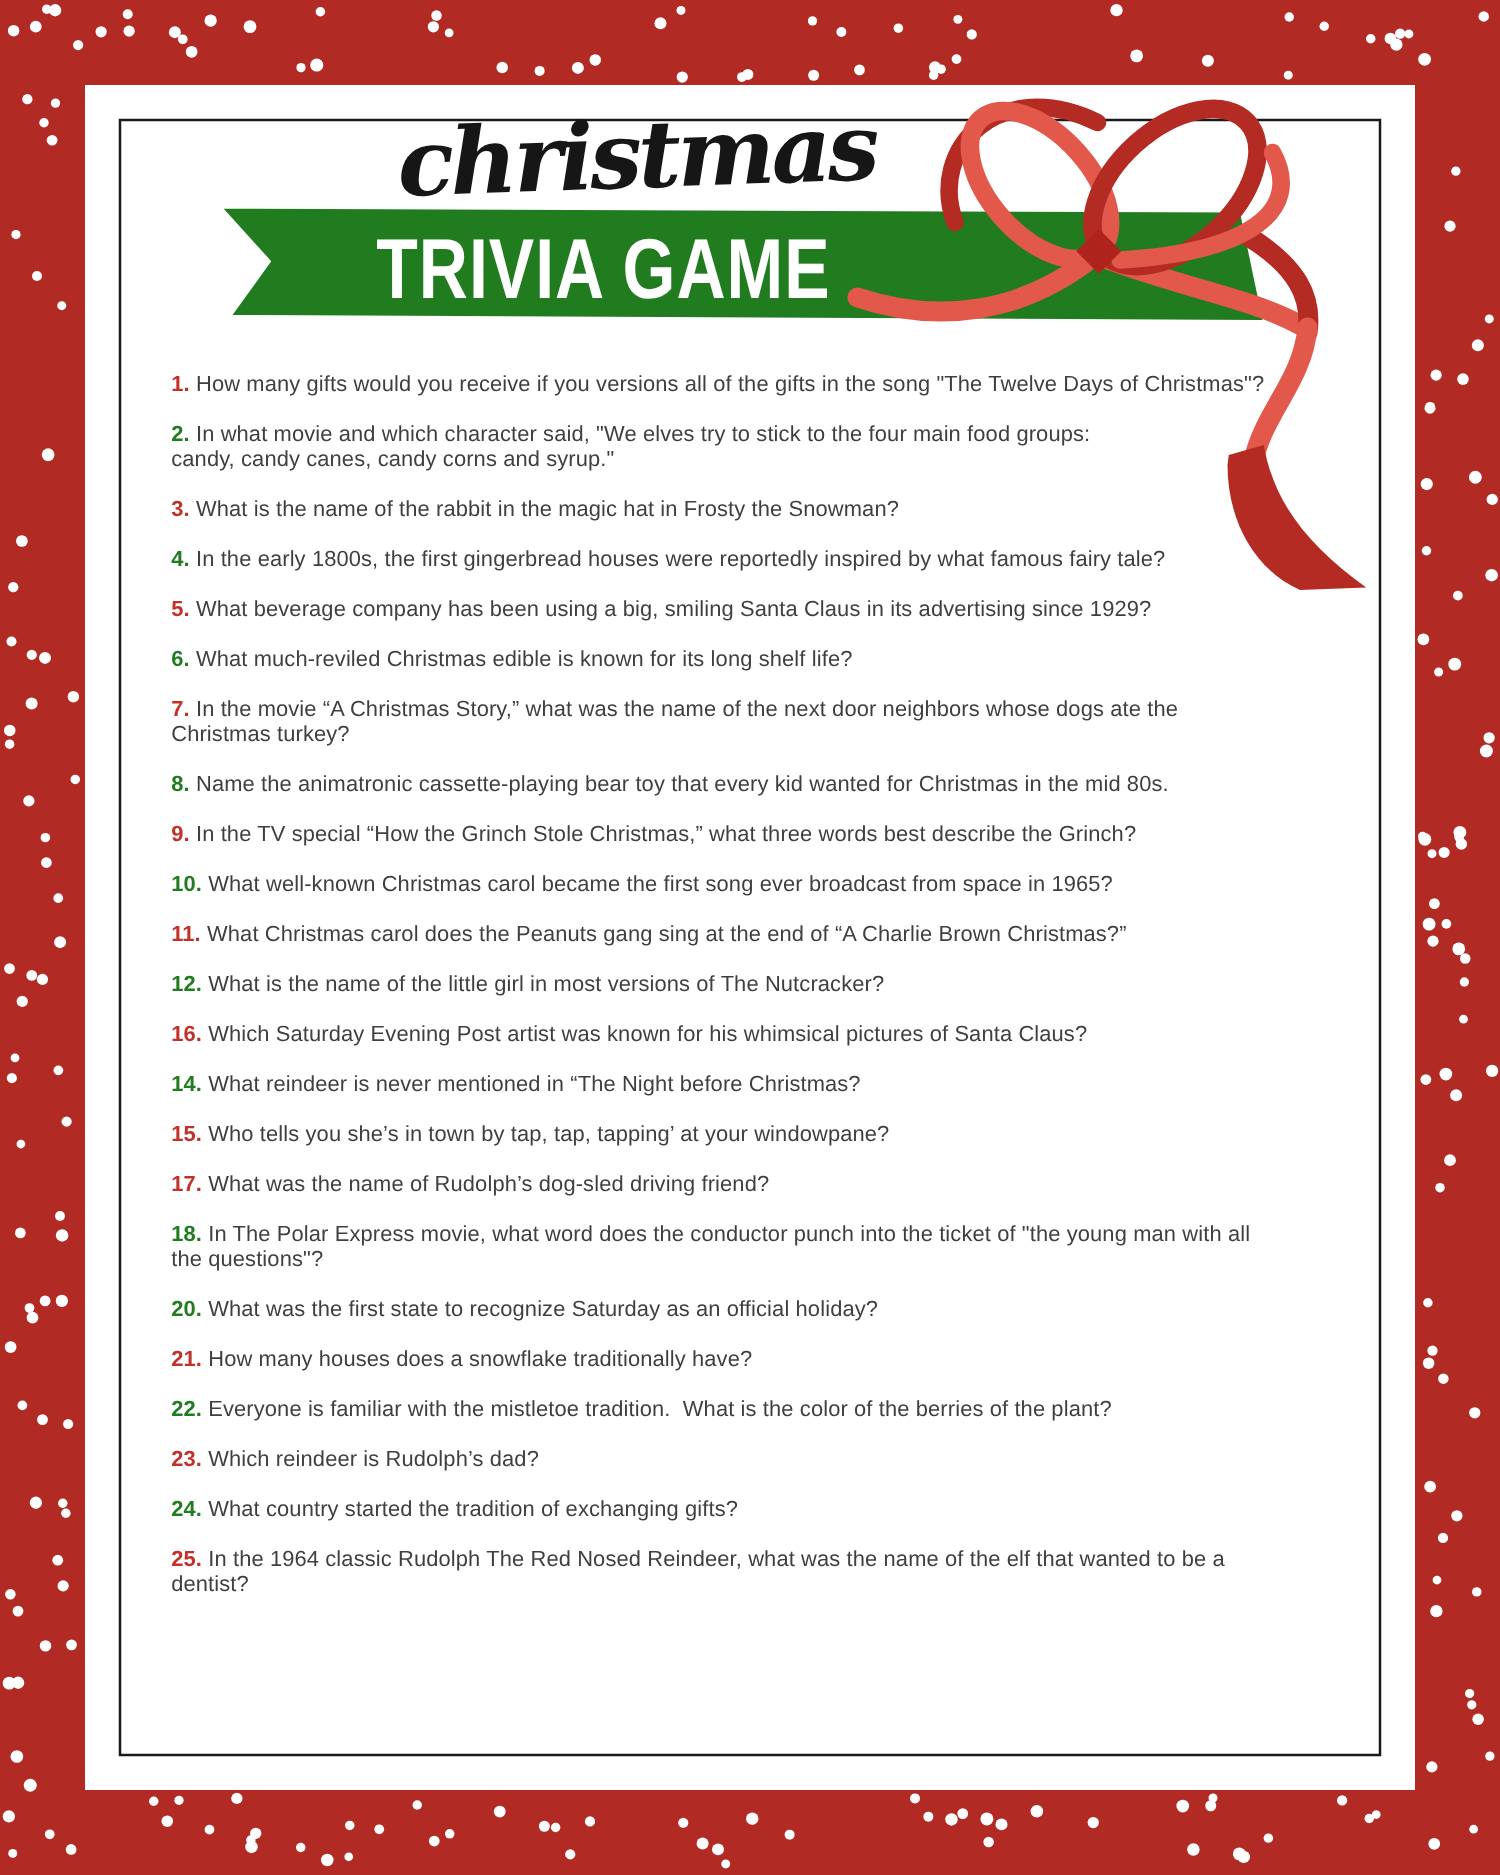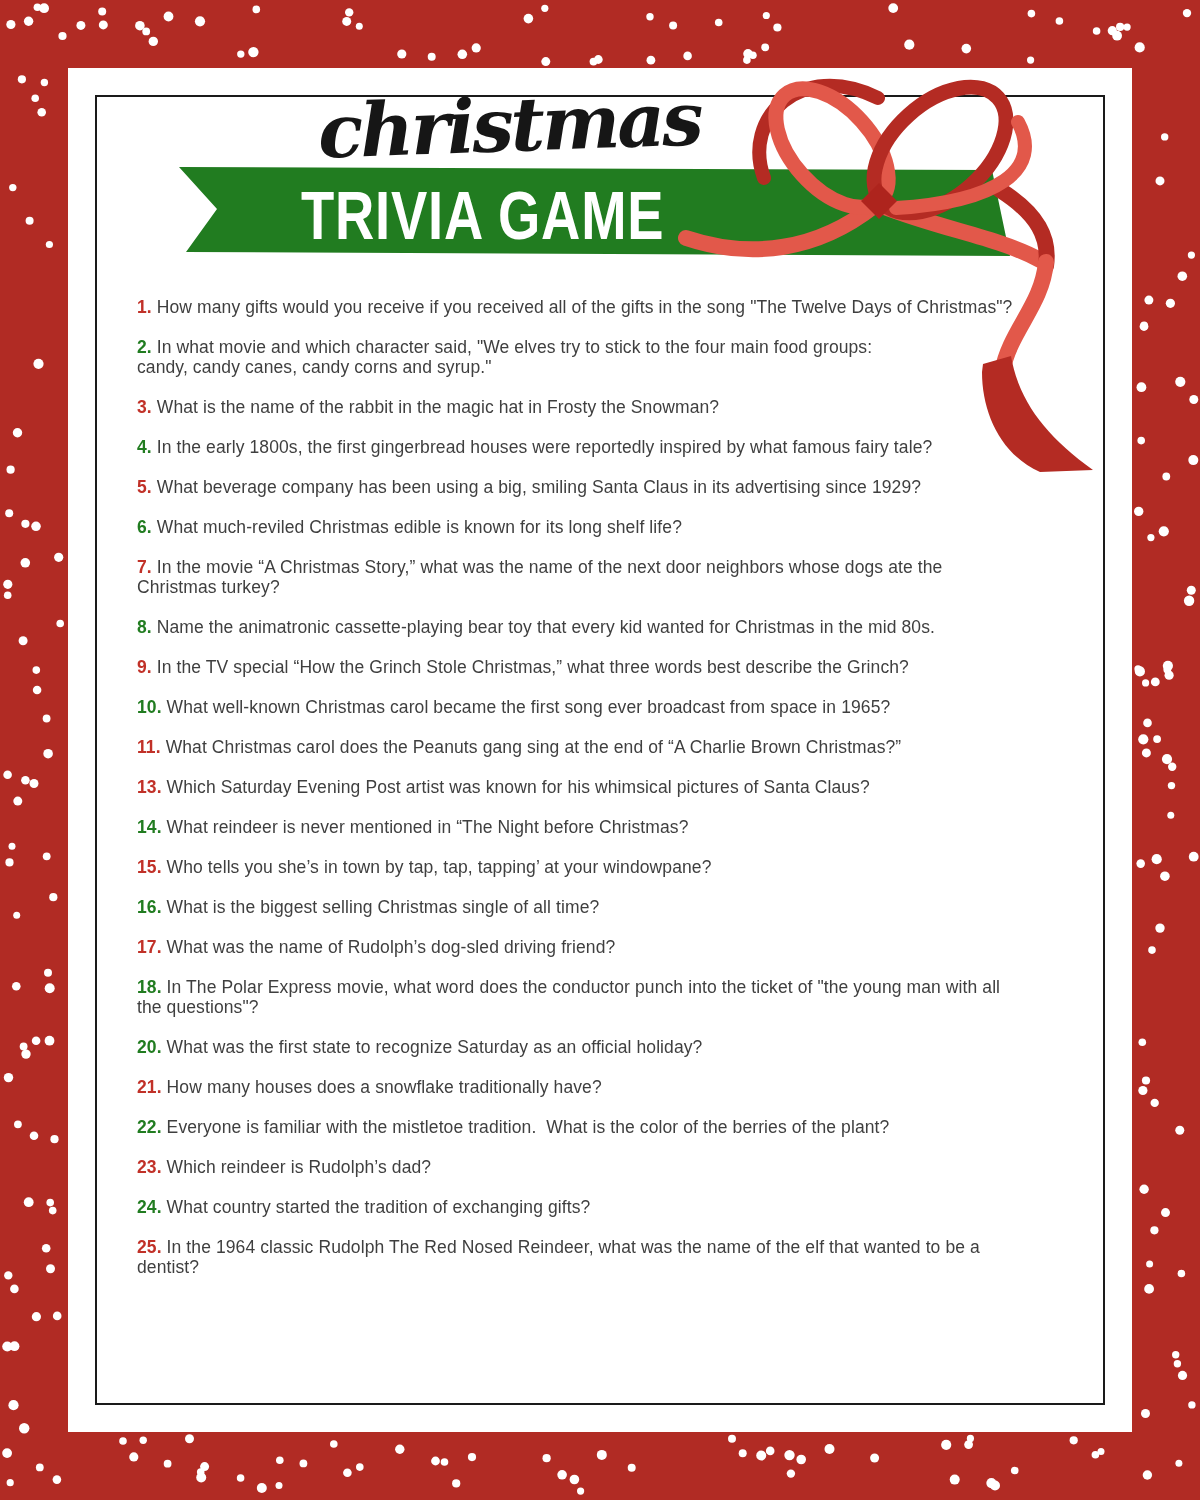--- a/index.html
+++ b/index.html
@@ -268,37 +268,37 @@
 <div class="page-frame"></div>
 
 <svg class="layer banner-svg" viewBox="0 0 1200 1500">
   <polygon id="banner" points="179,167 992,170 1010,256 186,252 217,209" fill="#217c20"></polygon>
 </svg>
 
 <div class="title-script">christmas</div>
 <div class="title-main">TRIVIA GAME</div>
 
 <div class="questions">
-    <p class="question"><span class="qnum red">1.</span> <span class="qtext">How many gifts would you receive if you received all of the gifts in the song "The Twelve Days of Christmas"?</span></p>
+    <p class="question"><span class="qnum red">1.</span> <span class="qtext">How many gifts would you receive if you versions all of the gifts in the song "The Twelve Days of Christmas"?</span></p>
     <p class="question"><span class="qnum green">2.</span> <span class="qtext">In what movie and which character said, "We elves try to stick to the four main food groups:
 candy, candy canes, candy corns and syrup."</span></p>
     <p class="question"><span class="qnum red">3.</span> <span class="qtext">What is the name of the rabbit in the magic hat in Frosty the Snowman?</span></p>
     <p class="question"><span class="qnum green">4.</span> <span class="qtext">In the early 1800s, the first gingerbread houses were reportedly inspired by what famous fairy tale?</span></p>
     <p class="question"><span class="qnum red">5.</span> <span class="qtext">What beverage company has been using a big, smiling Santa Claus in its advertising since 1929?</span></p>
     <p class="question"><span class="qnum green">6.</span> <span class="qtext">What much-reviled Christmas edible is known for its long shelf life?</span></p>
     <p class="question"><span class="qnum red">7.</span> <span class="qtext">In the movie “A Christmas Story,” what was the name of the next door neighbors whose dogs ate the
 Christmas turkey?</span></p>
     <p class="question"><span class="qnum green">8.</span> <span class="qtext">Name the animatronic cassette-playing bear toy that every kid wanted for Christmas in the mid 80s.</span></p>
     <p class="question"><span class="qnum red">9.</span> <span class="qtext">In the TV special “How the Grinch Stole Christmas,” what three words best describe the Grinch?</span></p>
     <p class="question"><span class="qnum green">10.</span> <span class="qtext">What well-known Christmas carol became the first song ever broadcast from space in 1965?</span></p>
     <p class="question"><span class="qnum red">11.</span> <span class="qtext">What Christmas carol does the Peanuts gang sing at the end of “A Charlie Brown Christmas?”</span></p>
-    <p class="question"><span class="qnum red">13.</span> <span class="qtext">Which Saturday Evening Post artist was known for his whimsical pictures of Santa Claus?</span></p>
+    <p class="question"><span class="qnum green">12.</span> <span class="qtext">What is the name of the little girl in most versions of The Nutcracker?</span></p>
+    <p class="question"><span class="qnum red">16.</span> <span class="qtext">Which Saturday Evening Post artist was known for his whimsical pictures of Santa Claus?</span></p>
     <p class="question"><span class="qnum green">14.</span> <span class="qtext">What reindeer is never mentioned in “The Night before Christmas?</span></p>
     <p class="question"><span class="qnum red">15.</span> <span class="qtext">Who tells you she’s in town by tap, tap, tapping’ at your windowpane?</span></p>
-    <p class="question"><span class="qnum green">16.</span> <span class="qtext">What is the biggest selling Christmas single of all time?</span></p>
     <p class="question"><span class="qnum red">17.</span> <span class="qtext">What was the name of Rudolph’s dog-sled driving friend?</span></p>
     <p class="question"><span class="qnum green">18.</span> <span class="qtext">In The Polar Express movie, what word does the conductor punch into the ticket of "the young man with all
 the questions"?</span></p>
     <p class="question"><span class="qnum green">20.</span> <span class="qtext">What was the first state to recognize Saturday as an official holiday?</span></p>
     <p class="question"><span class="qnum red">21.</span> <span class="qtext">How many houses does a snowflake traditionally have?</span></p>
     <p class="question"><span class="qnum green">22.</span> <span class="qtext">Everyone is familiar with the mistletoe tradition.  What is the color of the berries of the plant?</span></p>
     <p class="question"><span class="qnum red">23.</span> <span class="qtext">Which reindeer is Rudolph’s dad?</span></p>
     <p class="question"><span class="qnum green">24.</span> <span class="qtext">What country started the tradition of exchanging gifts?</span></p>
     <p class="question"><span class="qnum red">25.</span> <span class="qtext">In the 1964 classic Rudolph The Red Nosed Reindeer, what was the name of the elf that wanted to be a
 dentist?</span></p>

